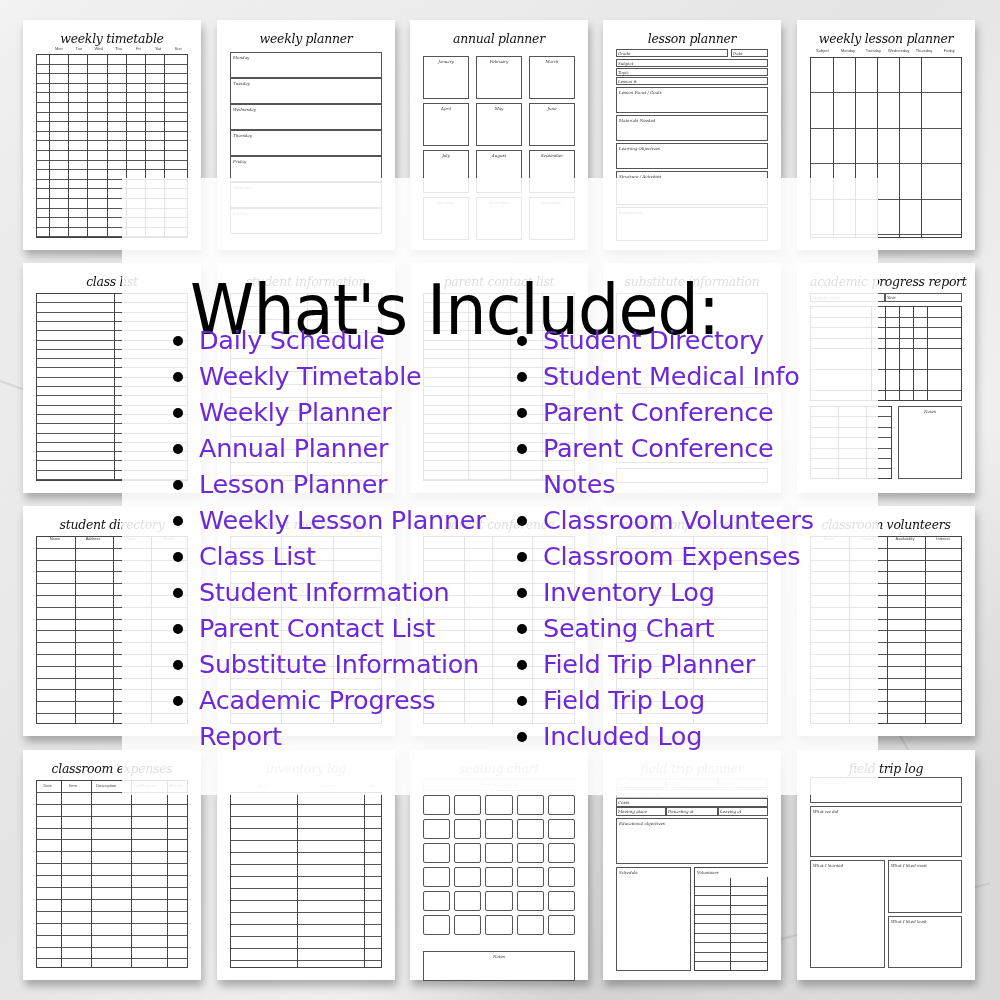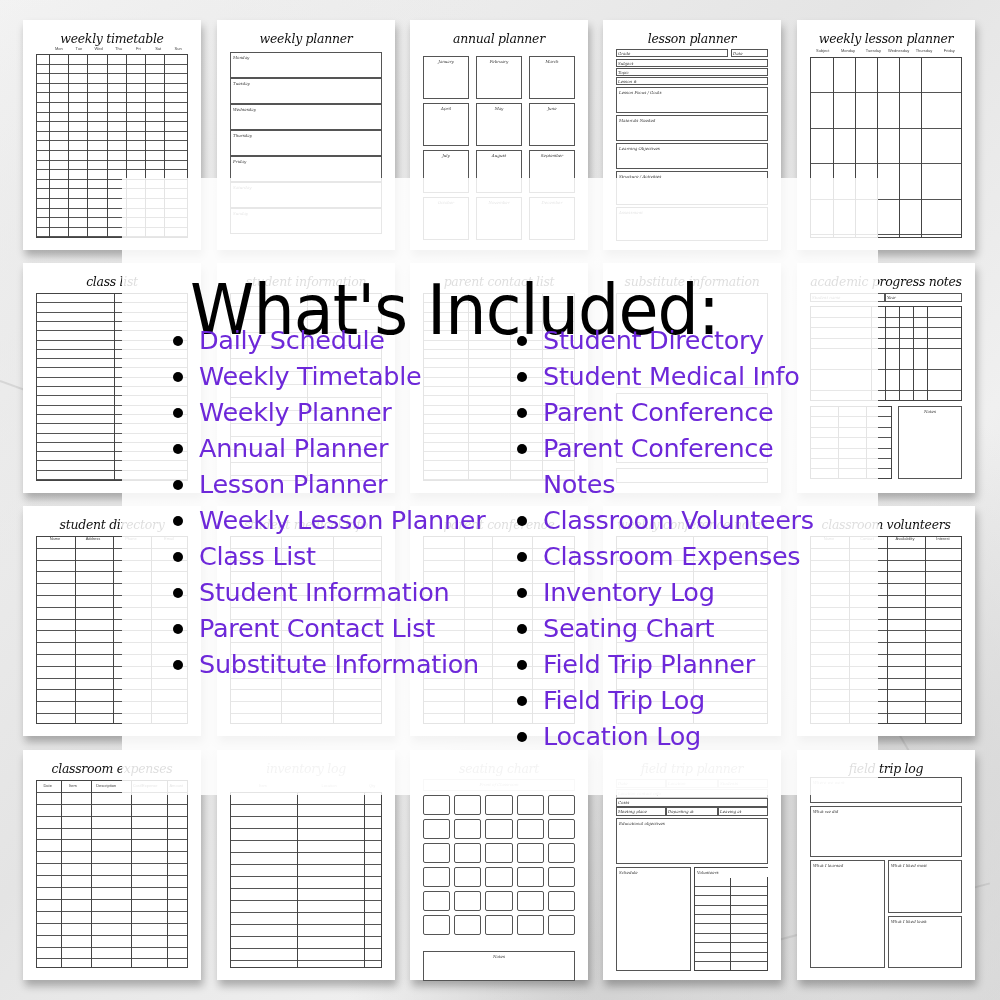--- a/index.html
+++ b/index.html
@@ -252,21 +252,21 @@
 <div class="card" style="left:603px;top:263px;">
   <div class="card-title">substitute information</div>
   <div class="card-body" style="top:30px;">
     <div class="box" style="left:0;right:0;top:0;height:95px;"></div>
     <div class="box" style="left:0;right:0;top:100px;height:70px;"></div>
     <div class="box" style="left:0;right:0;top:175px;height:15px;"></div>
   </div>
 </div>
 
 <div class="card" style="left:797px;top:263px;">
-  <div class="card-title">academic progress notes</div>
+  <div class="card-title">academic progress report</div>
   <div class="card-body" style="top:30px;">
     <div class="box" style="left:0;width:75px;top:0;height:9px;">
         <div class="box-label" style="padding:1px">Student name</div>
       </div>
     <div class="box" style="left:75px;right:0;top:0;height:9px;">
         <div class="box-label" style="padding:1px">Year</div>
       </div>
     <div class="grid-table" style="top:13px;bottom:auto;height:95px;--rh:10.5px;">
       <div class="row-lines"></div>
       <div class="col-line" style="left:60px"></div>
@@ -538,20 +538,25 @@
       <span class="cont">Student Information</span>
     </li>
     <li>
       <span class="dot"></span>
       <span class="cont">Parent Contact List</span>
     </li>
     <li>
       <span class="dot"></span>
       <span class="cont">Substitute Information</span>
     </li>
+    <li>
+      <span class="dot"></span>
+      <span class="cont">Academic Progress</span>
+      <span class="cont">Report</span>
+    </li>
   </ul>
 <ul id="list-right" class="list">
     <li>
       <span class="dot"></span>
       <span class="cont">Student Directory</span>
     </li>
     <li>
       <span class="dot"></span>
       <span class="cont">Student Medical Info</span>
     </li>
@@ -583,15 +588,15 @@
     <li>
       <span class="dot"></span>
       <span class="cont">Field Trip Planner</span>
     </li>
     <li>
       <span class="dot"></span>
       <span class="cont">Field Trip Log</span>
     </li>
     <li>
       <span class="dot"></span>
-      <span class="cont">Location Log</span>
+      <span class="cont">Included Log</span>
     </li>
   </ul>
 
 </body></html>

